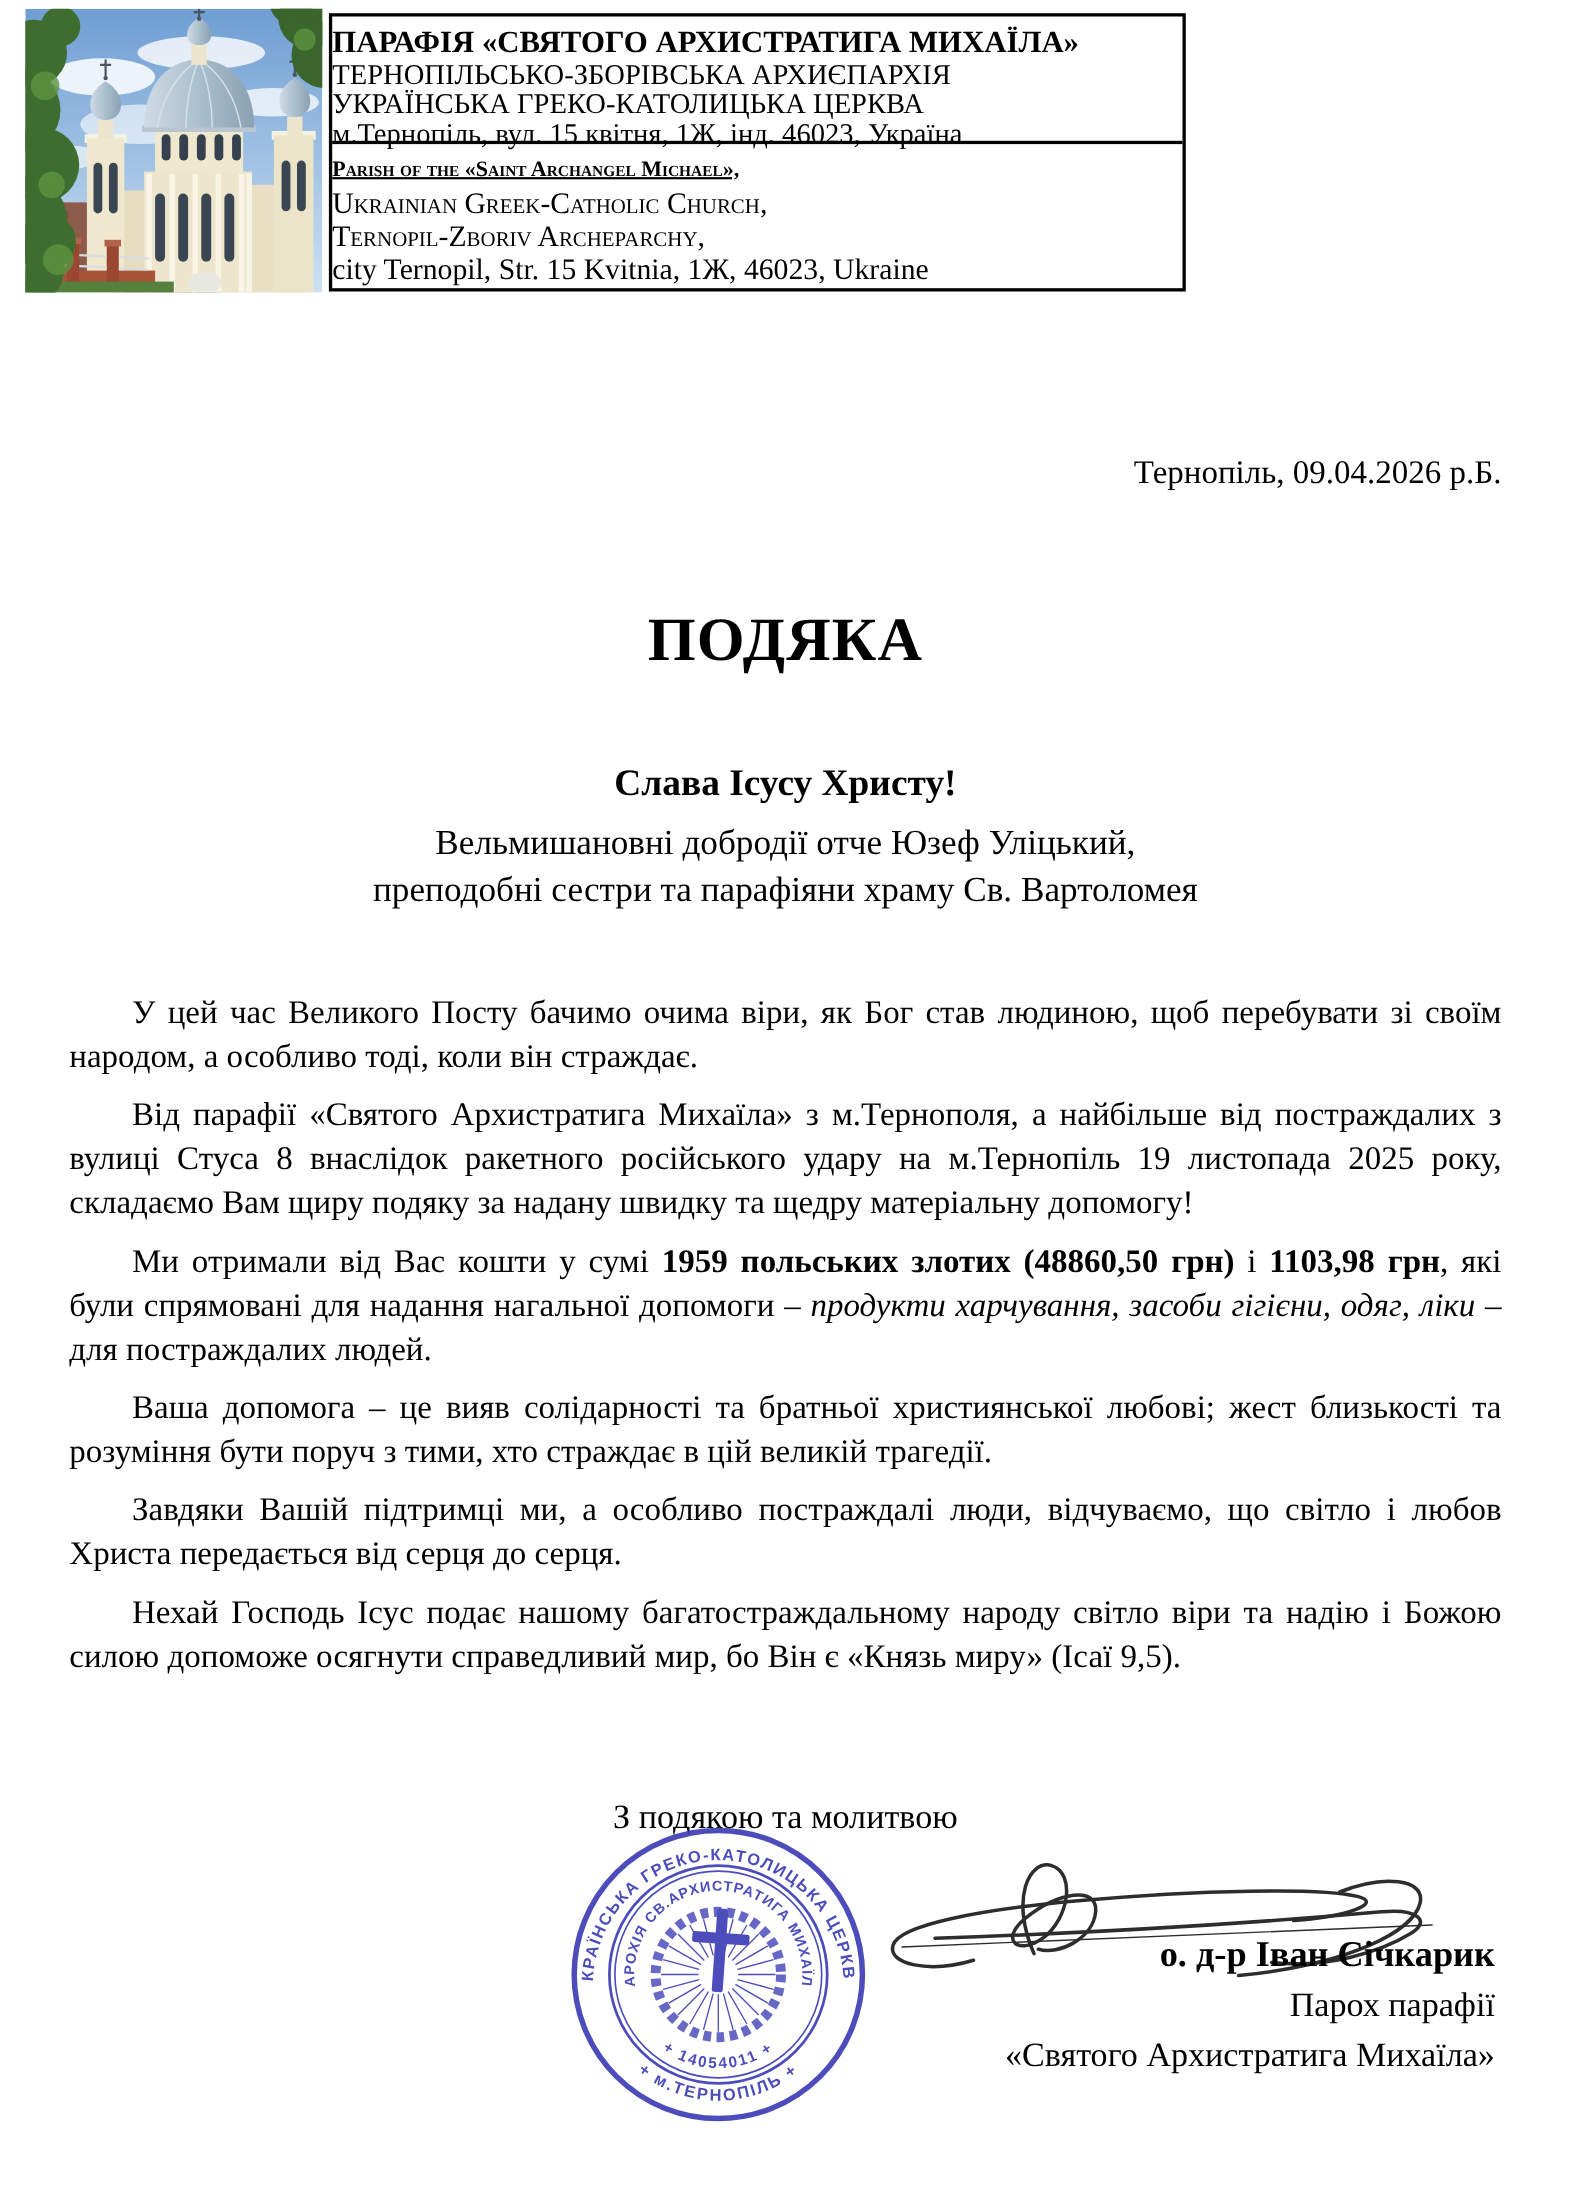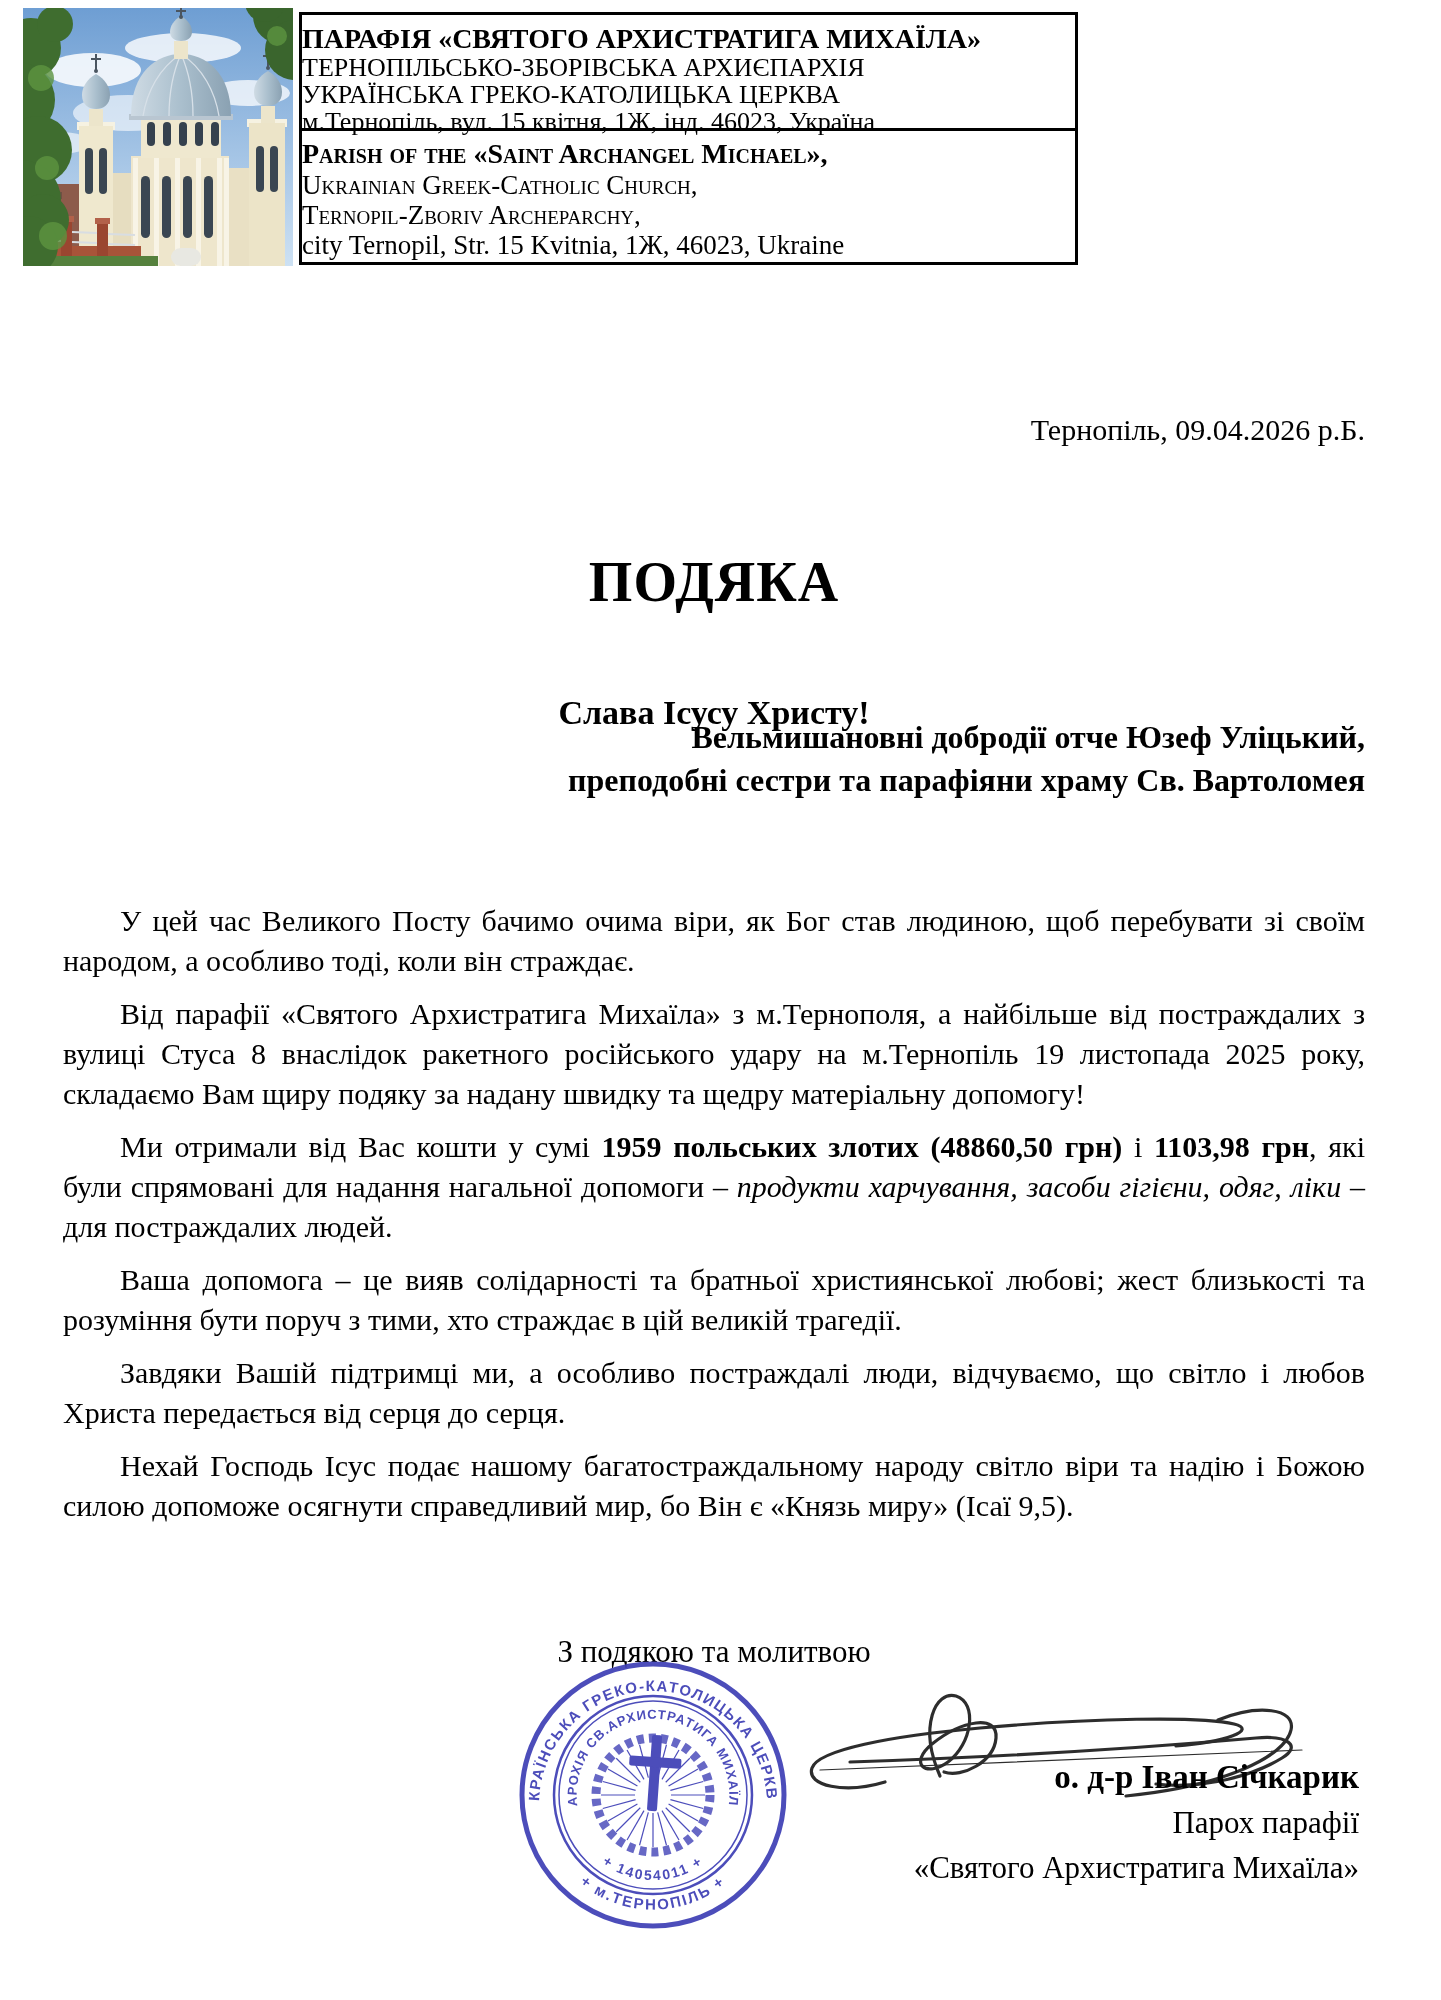--- a/index.html
+++ b/index.html
@@ -7,30 +7,30 @@
         font-family:"Liberation Serif",serif;color:#000;}
 
   
   .photo{position:absolute;left:23px;top:8px;width:270px;height:258px;}
   .hbox{position:absolute;left:299px;top:12px;width:779px;height:253px;
         border:3px solid #000;box-sizing:border-box;text-align:left;}
   .hbox .cell-uk{height:116px;box-sizing:border-box;border-bottom:3px solid #000;padding-top:8px;}
   .hbox .cell-en{padding-top:7px;}
   .uk-l1{font-weight:bold;font-size:28px;line-height:31px;}
   .uk-l{font-size:26px;line-height:27px;}
-  .en-l1{font-weight:bold;font-size:28px;line-height:32px;font-variant:small-caps;}
+  .en-l1{font-weight:bold;font-size:20px;line-height:32px;font-variant:small-caps;text-decoration:underline;}
   .en-l{font-size:27px;line-height:30px;font-variant:small-caps;}
   .en-l4{font-size:27px;line-height:30px;}
 
   
   .col{position:absolute;left:63px;width:1302px;}
   .date{top:413px;text-align:right;font-size:30px;}
   .title{top:550px;text-align:center;font-size:56px;font-weight:bold;letter-spacing:1px;}
   .greeting{top:694px;text-align:center;font-size:34px;font-weight:bold;}
-  .addressee{top:716px;text-align:right;font-size:32px;font-weight:bold;line-height:43px;}
+  .addressee{top:744px;text-align:center;font-size:32px;font-weight:normal;line-height:43px;}
   .bodytext{top:901px;font-size:30px;line-height:40px;text-align:justify;}
   .bodytext p{margin:0 0 13px 0;text-indent:57px;}
   .b{font-weight:bold;}
   .it{font-style:italic;}
   .closing{top:1634px;text-align:center;font-size:31px;}
 
   
   .stamp{position:absolute;left:517px;top:1659px;width:272px;height:272px;opacity:.92;}
   .sc{stroke:var(--stamp-color,#3d3eb5);}
   .sf{fill:var(--stamp-color,#3d3eb5);}

